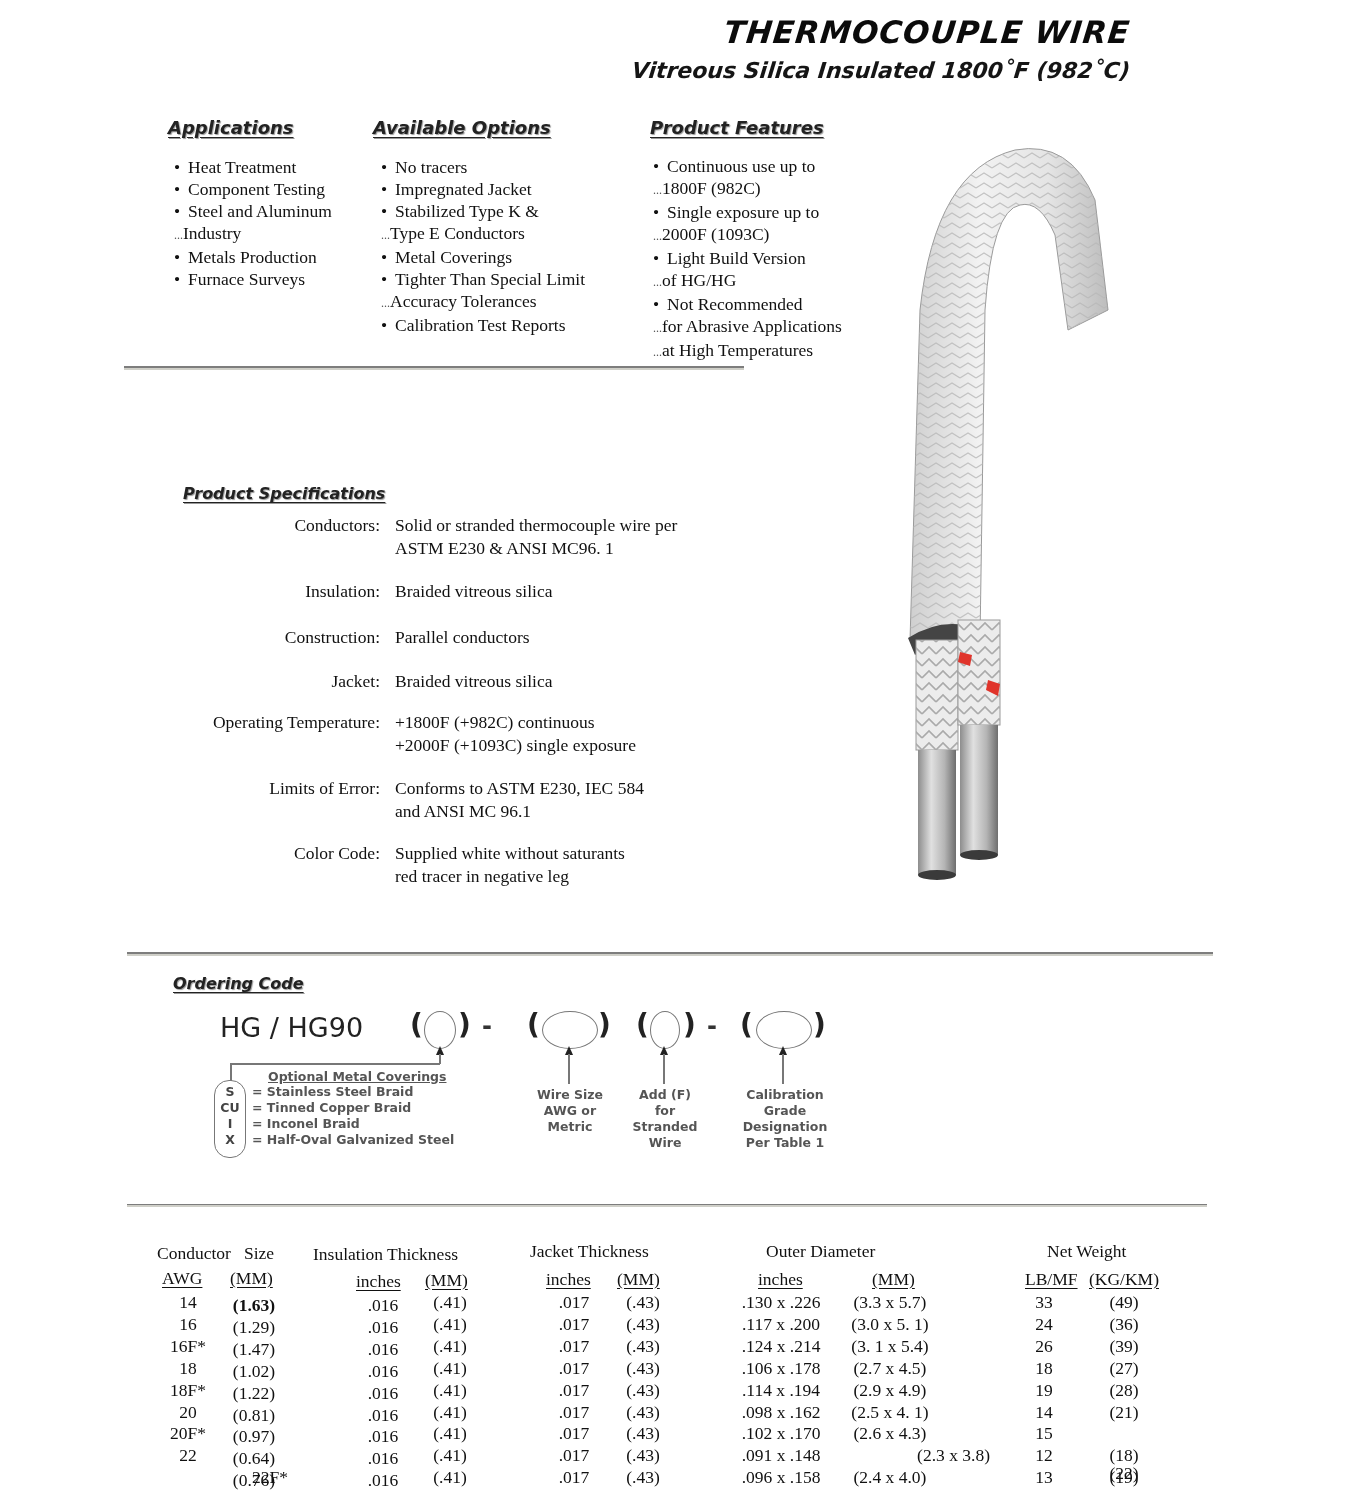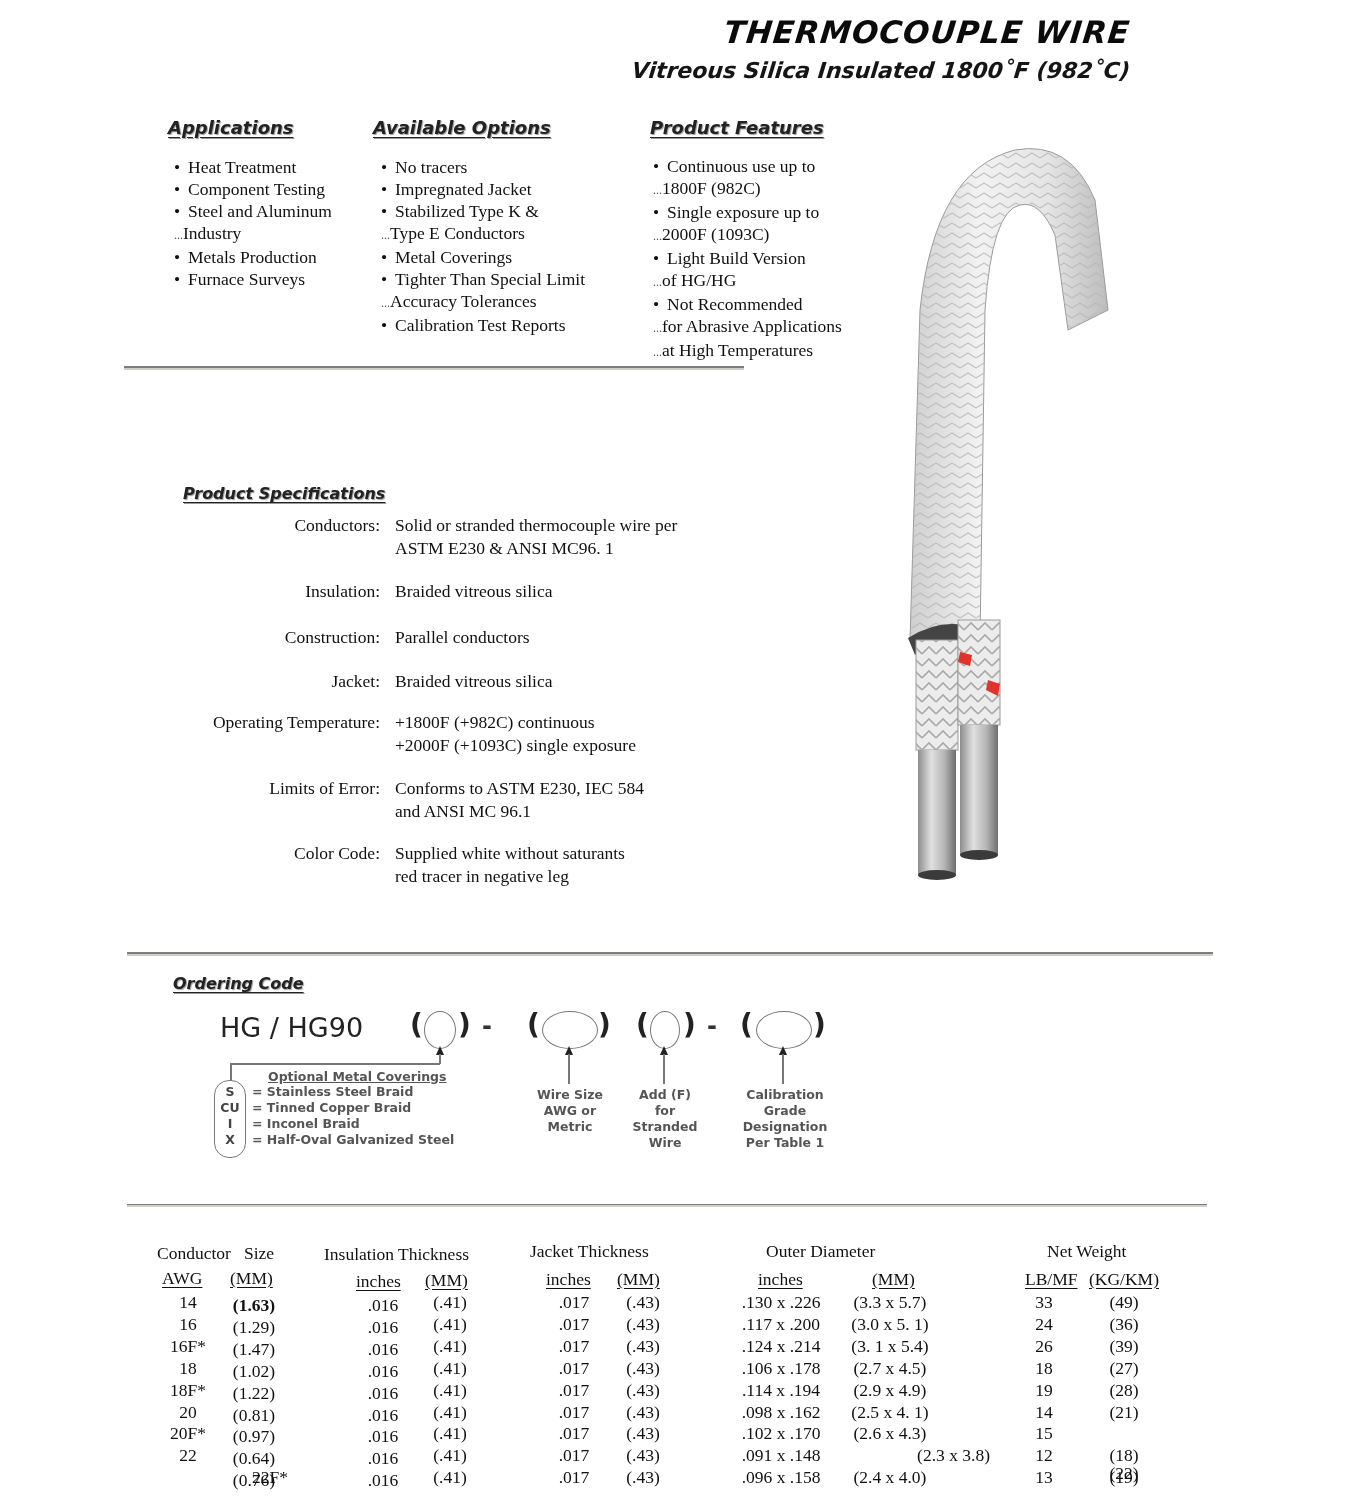--- a/index.html
+++ b/index.html
@@ -241,21 +241,21 @@
     <div>Calibration</div>
     <div>Grade</div>
     <div>Designation</div>
     <div>Per Table 1</div>
   </div>
 
 <div class="abs rule" style="left:127px; top:1204px; width:1080px; height:1px;"></div>
 
 <div id="table-container">
     <div class="th" style="left: 157px; top: 1243px; white-space: pre;">Conductor   Size</div>
-    <div class="th" style="left: 324px; top: 1244px; white-space: pre;">Insulation Thickness</div>
+    <div class="th" style="left: 313px; top: 1244px; white-space: pre;">Insulation Thickness</div>
     <div class="th" style="left: 530px; top: 1241px; white-space: pre;">Jacket Thickness</div>
     <div class="th" style="left: 766px; top: 1241px; white-space: pre; text-align: center;">Outer Diameter</div>
     <div class="th" style="left: 1047px; top: 1241px; white-space: pre;">Net Weight</div>
     <div class="th u" style="left: 162px; top: 1268px;">AWG</div>
     <div class="th u" style="left: 230px; top: 1268px;">(MM)</div>
     <div class="th u" style="left: 356px; top: 1271px;">inches</div>
     <div class="th u" style="left: 425px; top: 1270px;">(MM)</div>
     <div class="th u" style="left: 546px; top: 1269px;">inches</div>
     <div class="th u" style="left: 617px; top: 1269px;">(MM)</div>
     <div class="th u" style="left: 758px; top: 1269px;">inches</div>

